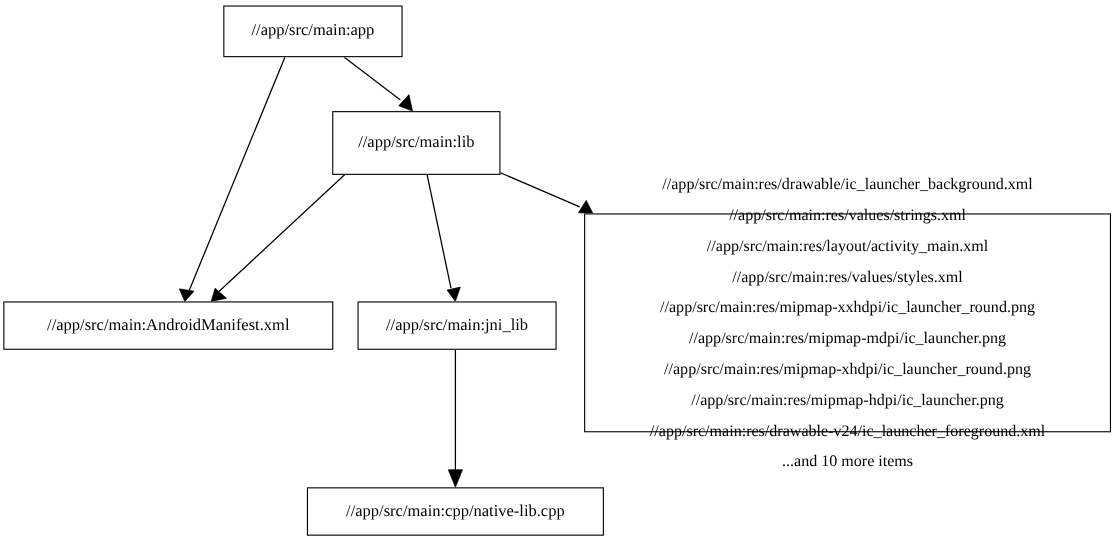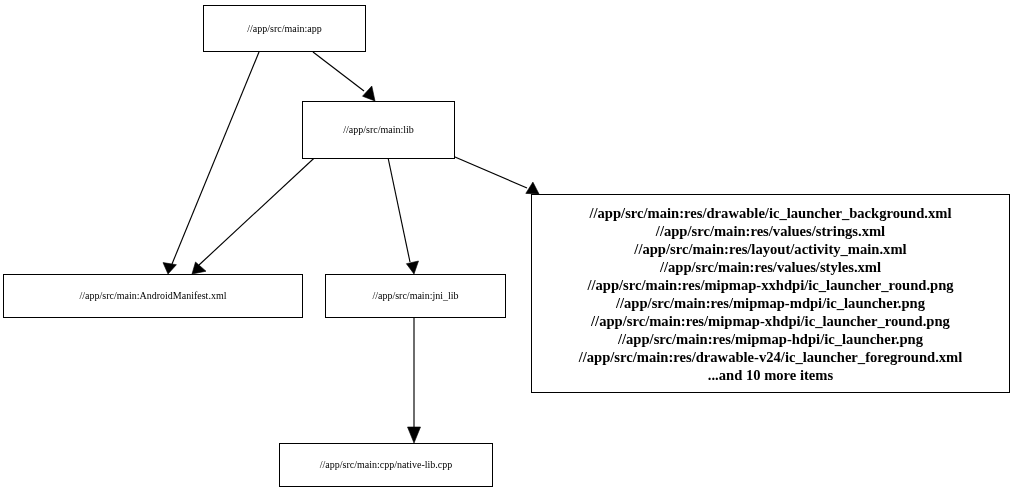--- a/index.html
+++ b/index.html
@@ -31,28 +31,27 @@
     background: #ffffff;
     display: flex;
     align-items: center;
     justify-content: center;
     text-align: center;
     color: #000000;
     line-height: 1.0;
   }
   .node-label {
     display: block;
-    font-size: 10px;
+    font-size: 15px;
     white-space: pre;
     letter-spacing: 0;
   }
   .node-multiline .node-label {
     font-size: 14.6px;
-    line-height: 18px;
-    font-weight: bold;
+    line-height: 28px;
   }
   .edge-path {
     fill: none;
     stroke: #000000;
     stroke-width: 1.15;
   }
   .edge-head {
     fill: #000000;
     stroke: #000000;
     stroke-width: 0.6;
@@ -112,17 +111,17 @@
 //app/src/main:res/layout/activity_main.xml
 //app/src/main:res/values/styles.xml
 //app/src/main:res/mipmap-xxhdpi/ic_launcher_round.png
 //app/src/main:res/mipmap-mdpi/ic_launcher.png
 //app/src/main:res/mipmap-xhdpi/ic_launcher_round.png
 //app/src/main:res/mipmap-hdpi/ic_launcher.png
 //app/src/main:res/drawable-v24/ic_launcher_foreground.xml
 ...and 10 more items</span>
   </div>
 
-  <div class="graph-node" id="node-native-lib" style="left: 279px; top: 443px; width: 214px; height: 44px;">
+  <div class="graph-node" id="node-native-lib" style="left: 279px; top: 443px; width: 270px; height: 44px;">
     <span class="node-label">//app/src/main:cpp/native-lib.cpp</span>
   </div>
 
 </div>
 
 </body></html>

